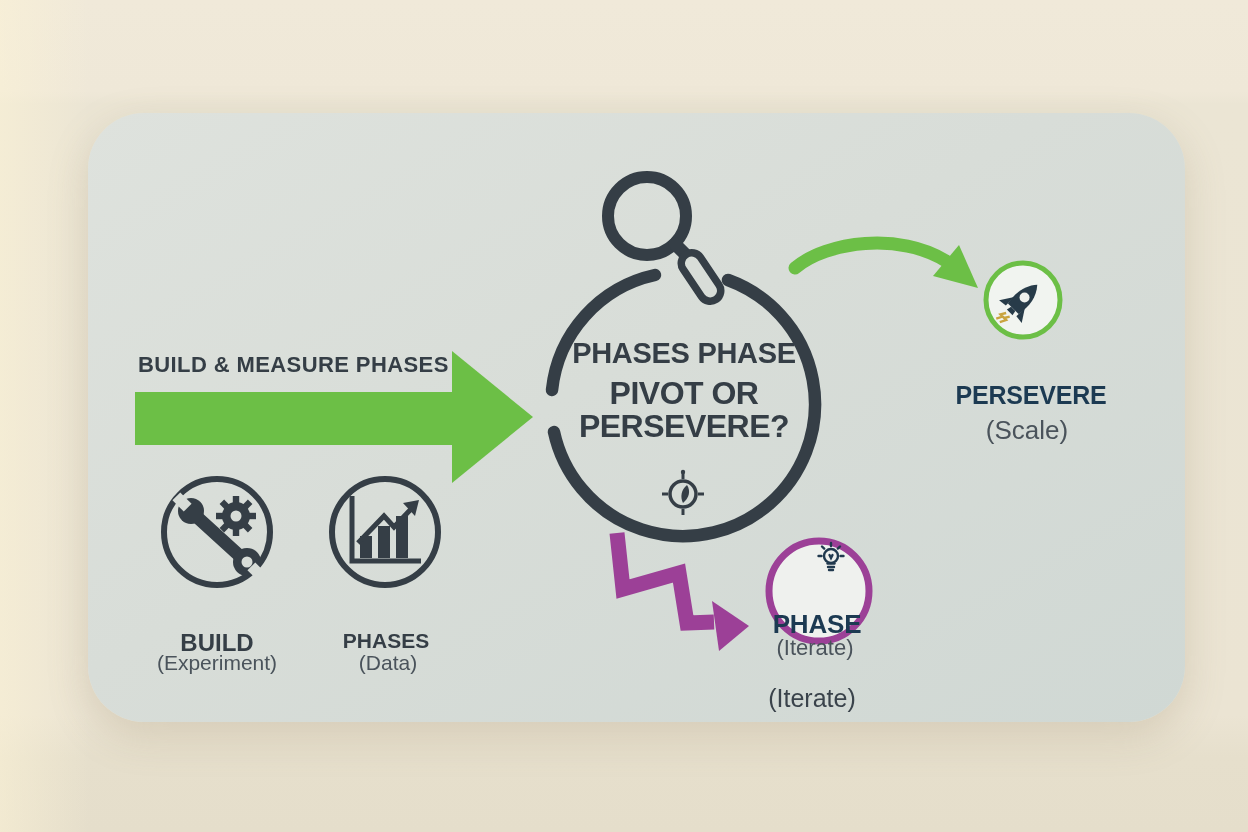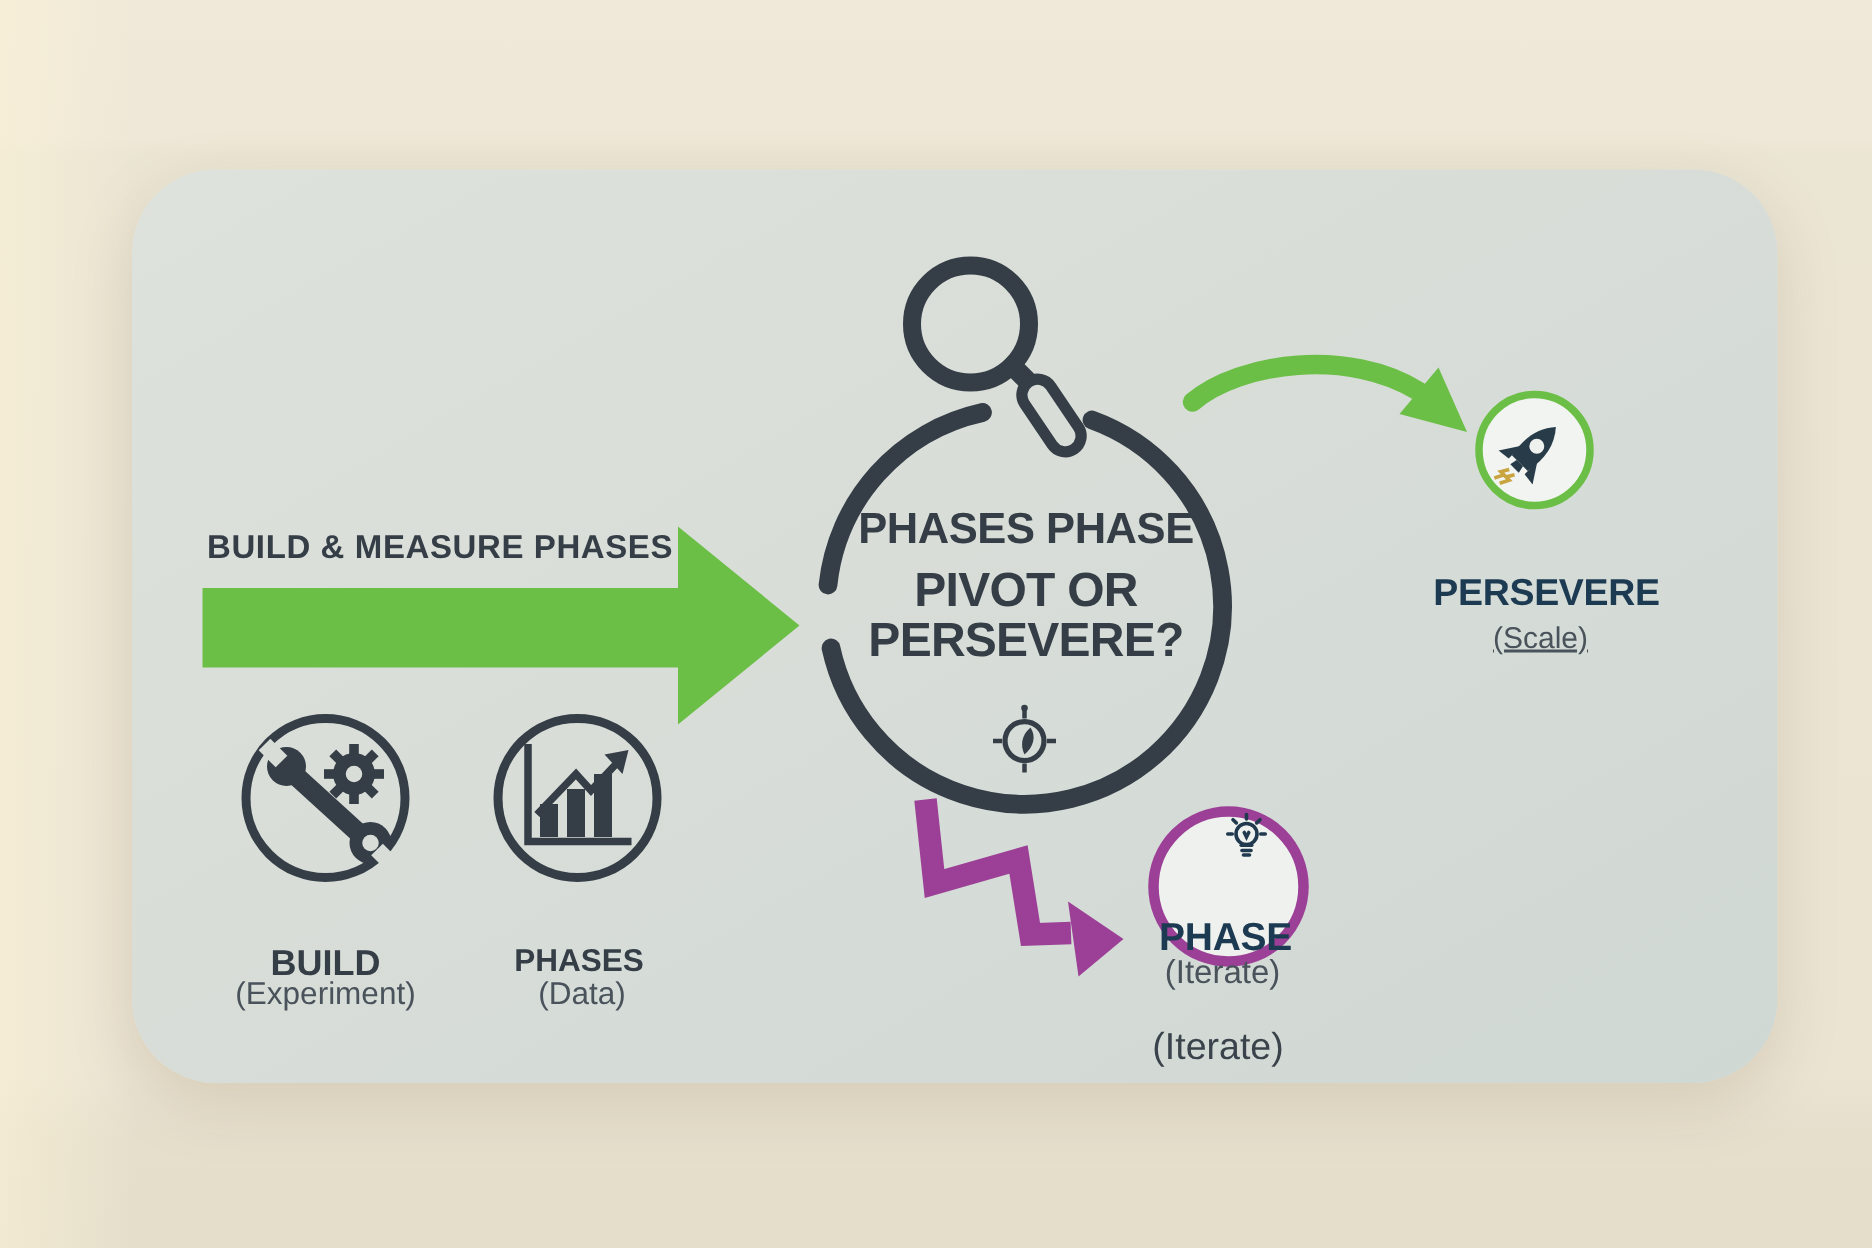--- a/index.html
+++ b/index.html
@@ -22,21 +22,21 @@
   .dark{color:#353e46;}
   .navy{color:#1c3a52;}
   .gray{color:#4a535b;}
   .b{font-weight:700;}
   .bmp-label{left:138px;top:352px;font-size:22px;letter-spacing:.4px;}
   .learn-text{position:absolute;left:553px;top:338px;width:262px;text-align:center;}
   .learn-l12{font-size:29px;line-height:31px;font-weight:700;letter-spacing:-.3px;color:#353e46;}
   .learn-gap{height:8px;}
   .learn-l34{font-size:32px;line-height:33px;font-weight:700;letter-spacing:-.5px;color:#353e46;}
   .persevere-label{left:1031px;top:345px;font-size:25px;letter-spacing:-.2px;}
-  .persevere-sub{left:1027px;top:379px;font-size:20px;text-decoration:underline;}
+  .persevere-sub{left:1027px;top:379px;font-size:26px;}
   .pivot-label{left:817px;top:573px;font-size:26px;letter-spacing:-.2px;}
   .pivot-sub{left:815px;top:599px;font-size:22px;}
   .iterate-caption{left:812px;top:648px;font-size:25px;color:#3a434b;}
   .build-label{left:217px;top:593px;font-size:24px;}
   .build-sub{left:217px;top:615px;font-size:21px;}
   .measure-label{left:386px;top:593px;font-size:21px;}
   .measure-sub{left:388px;top:615px;font-size:21px;}
 </style>
 </head>
 <body>

